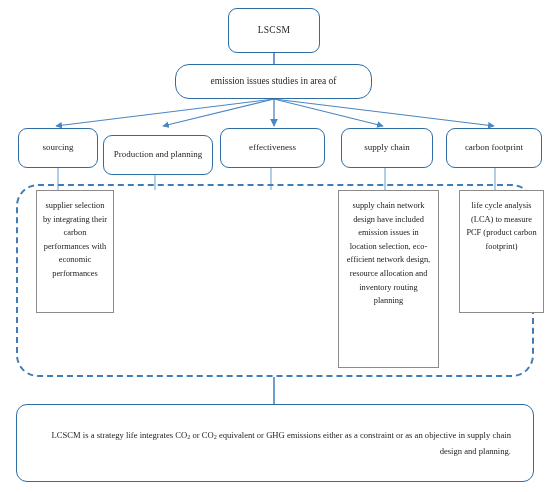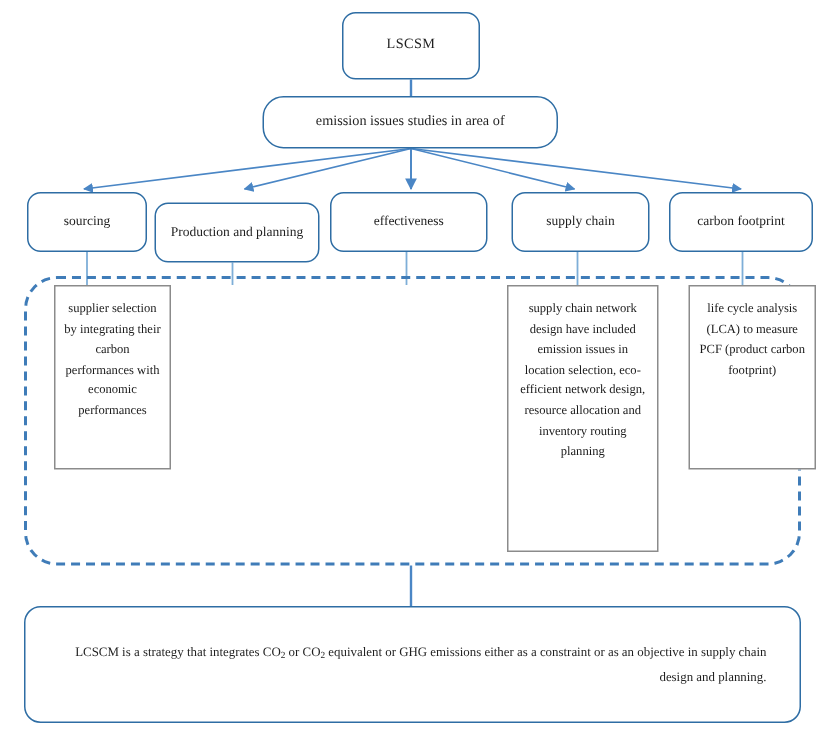--- a/index.html
+++ b/index.html
@@ -142,17 +142,17 @@
   <div class="node gbox body-txt" style="left:338px; top:190px; width:101px; height:178px;">
     <span class="txt">supply chain network design have included emission issues in location selection, eco-efficient network design, resource allocation and inventory routing planning</span>
   </div>
 
   <div class="node gbox body-txt" style="left:459px; top:190px; width:85px; height:123px;">
     <span class="txt">life cycle analysis (LCA) to measure PCF (product carbon footprint)</span>
   </div>
 
   <div class="node rbox rbox-lg foot-txt" style="left:16px; top:404px; width:518px; height:78px;">
     <span>
-      <span>LCSCM is a strategy that integrates CO</span><sub>2</sub><span> or CO</span><sub>2</sub><span> equivalent or GHG emissions either as a constraint or as an objective in supply chain design and planning.</span>
+      <span>LCSCM is a strategy life integrates CO</span><sub>2</sub><span> or CO</span><sub>2</sub><span> equivalent or GHG emissions either as a constraint or as an objective in supply chain design and planning.</span>
     </span>
   </div>
 
 </div>
 
 </body></html>

